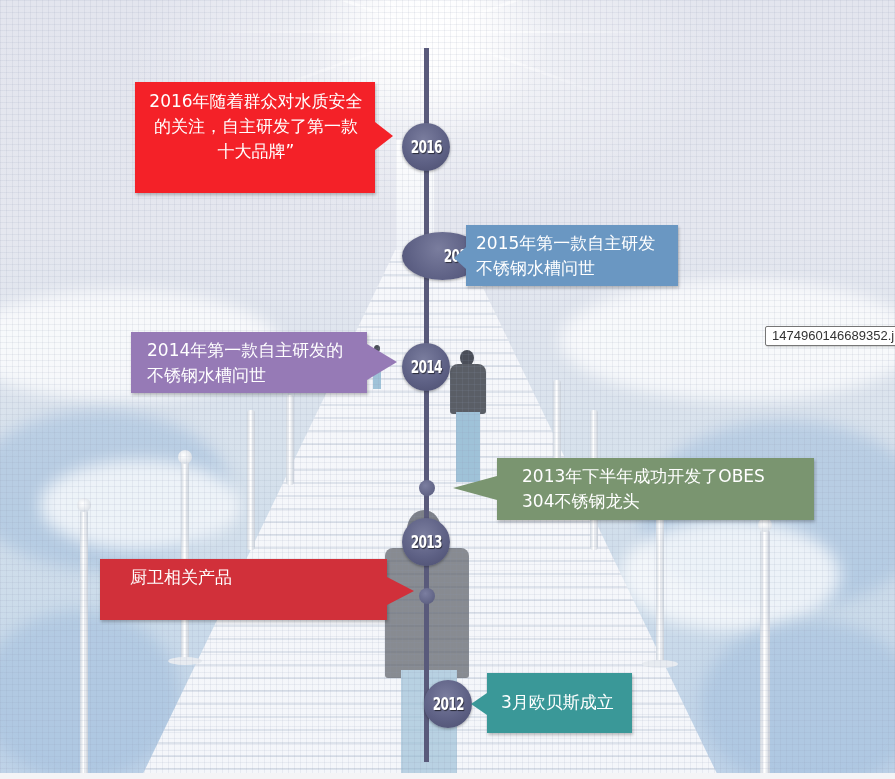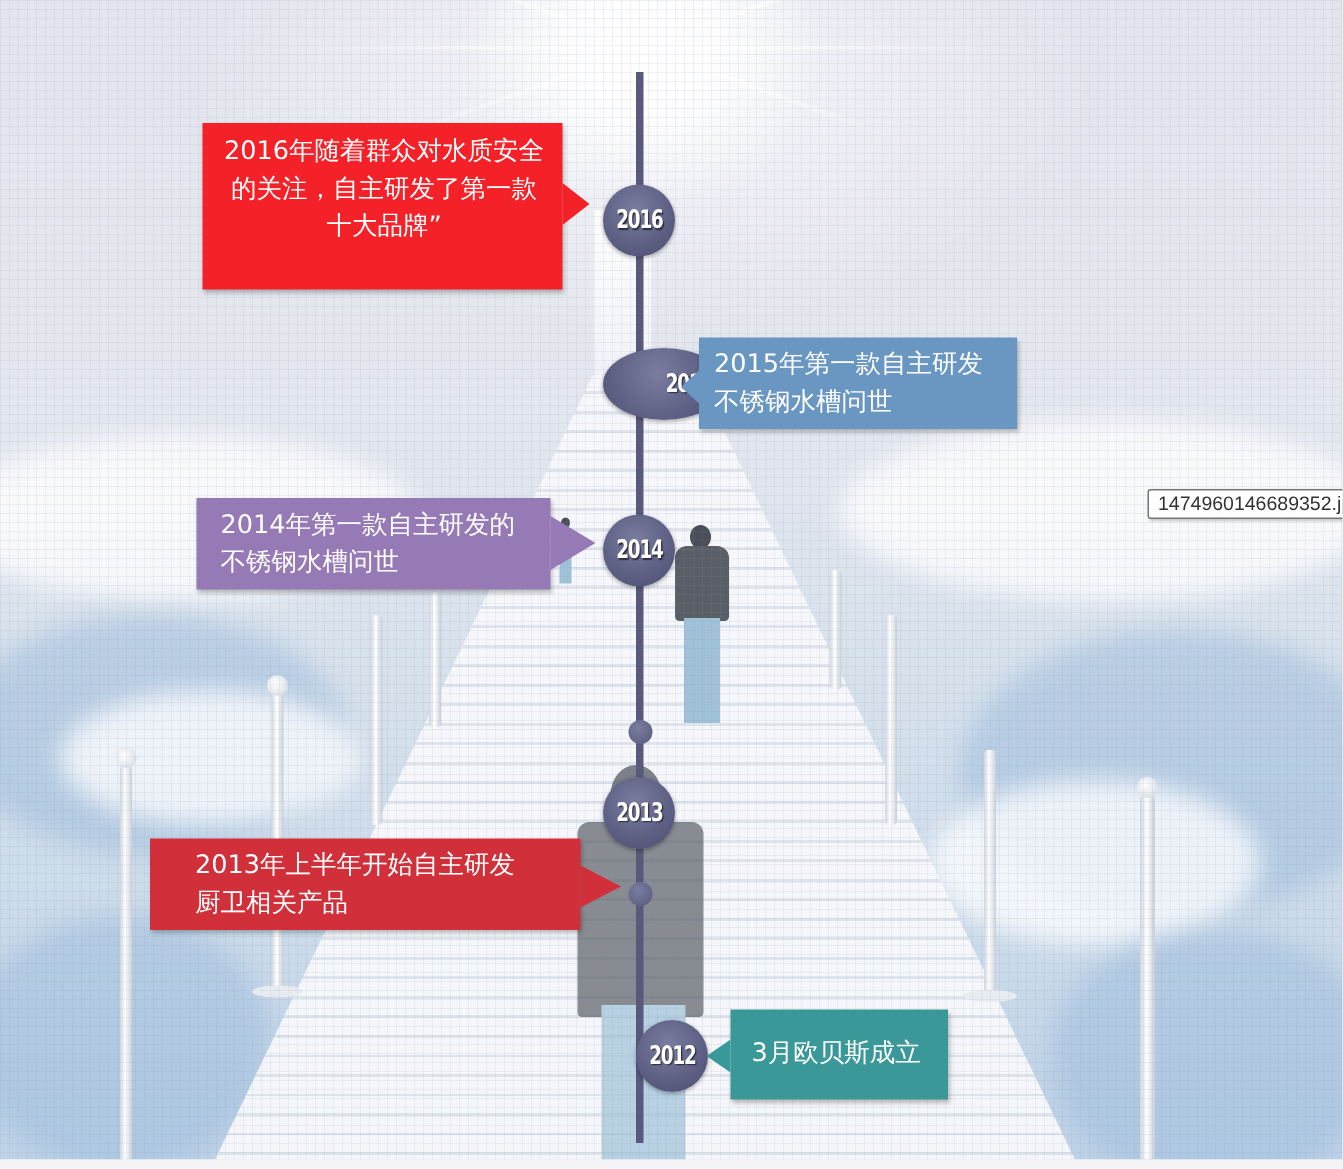--- a/index.html
+++ b/index.html
@@ -174,24 +174,28 @@
     <div>2015年第一款自主研发</div>
     <div>不锈钢水槽问世</div>
   </div>
 
   <div class="callout" style="left:131px; top:332px; width:236px; height:61px; padding:6px 0 0 16px; background:#967ab6;">
     <div class="arrow" style="right:-30px; top:12px; border-top:18px solid transparent; border-bottom:18px solid transparent; border-left:30px solid #967ab6;"></div>
     <div>2014年第一款自主研发的</div>
     <div>不锈钢水槽问世</div>
   </div>
 
+  <div class="callout" style="left:497px; top:458px; width:317px; height:62px; padding:6px 0 0 25px; background:#7a9570;">
+    <div class="arrow" style="left:-44px; top:18px; border-top:12px solid transparent; border-bottom:12px solid transparent; border-right:44px solid #7a9570;"></div>
+    <div>2013年下半年成功开发了OBES</div>
+    <div>304不锈钢龙头</div>
+  </div>
 
   <div class="callout" style="left:100px; top:559px; width:287px; height:61px; padding:6px 0 0 30px; background:#d1303a;">
     <div class="arrow" style="right:-27px; top:18px; border-top:14px solid transparent; border-bottom:14px solid transparent; border-left:27px solid #d1303a;"></div>
-    <div>2013年上半年开始自主研发</div>
     <div>厨卫相关产品</div>
   </div>
 
   <div class="callout" style="left:487px; top:673px; width:145px; height:60px; padding:17px 0 0 14px; background:#3a9898;">
     <div class="arrow" style="left:-16px; top:20px; border-top:11px solid transparent; border-bottom:11px solid transparent; border-right:16px solid #3a9898;"></div>
     <div>3月欧贝斯成立</div>
   </div>
 
   <div class="tooltip">1474960146689352.jp</div>
 </div>

